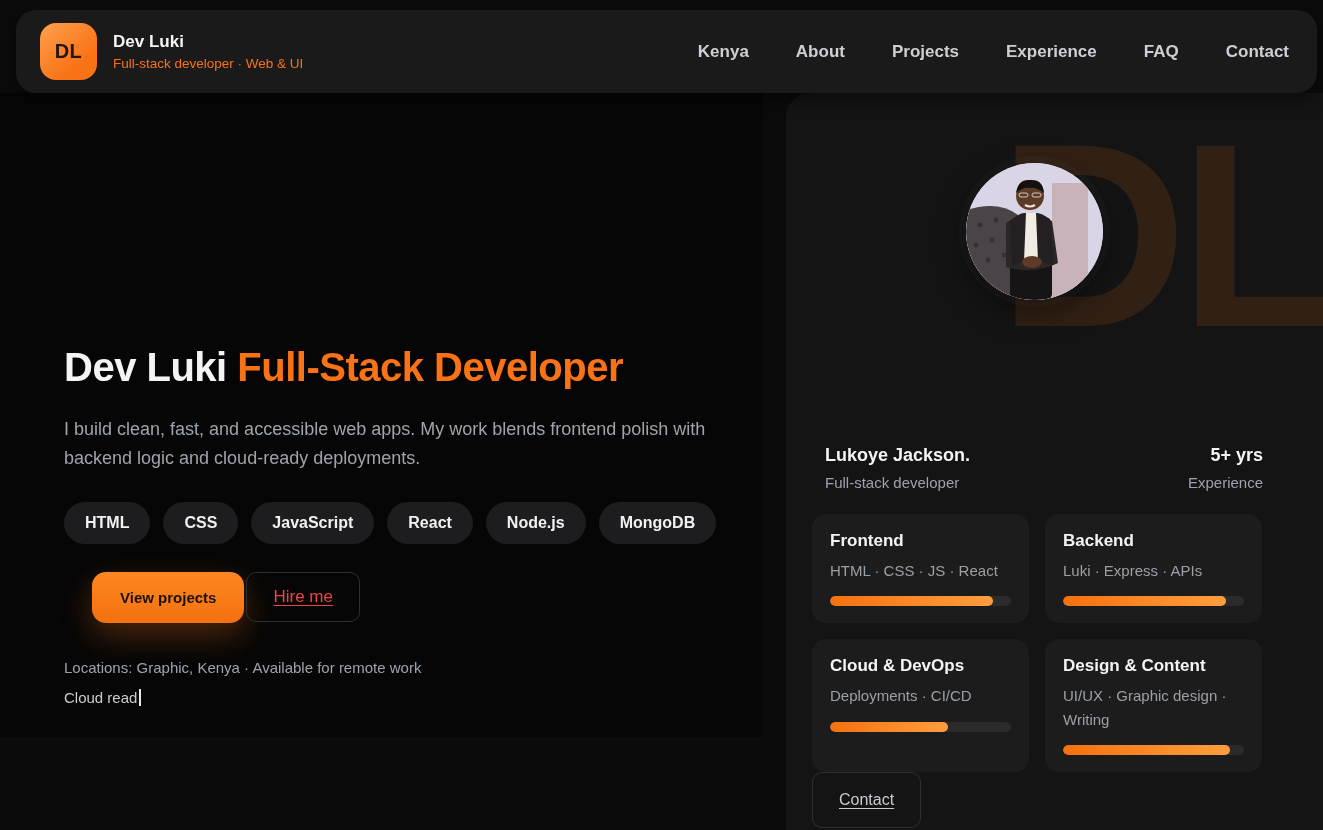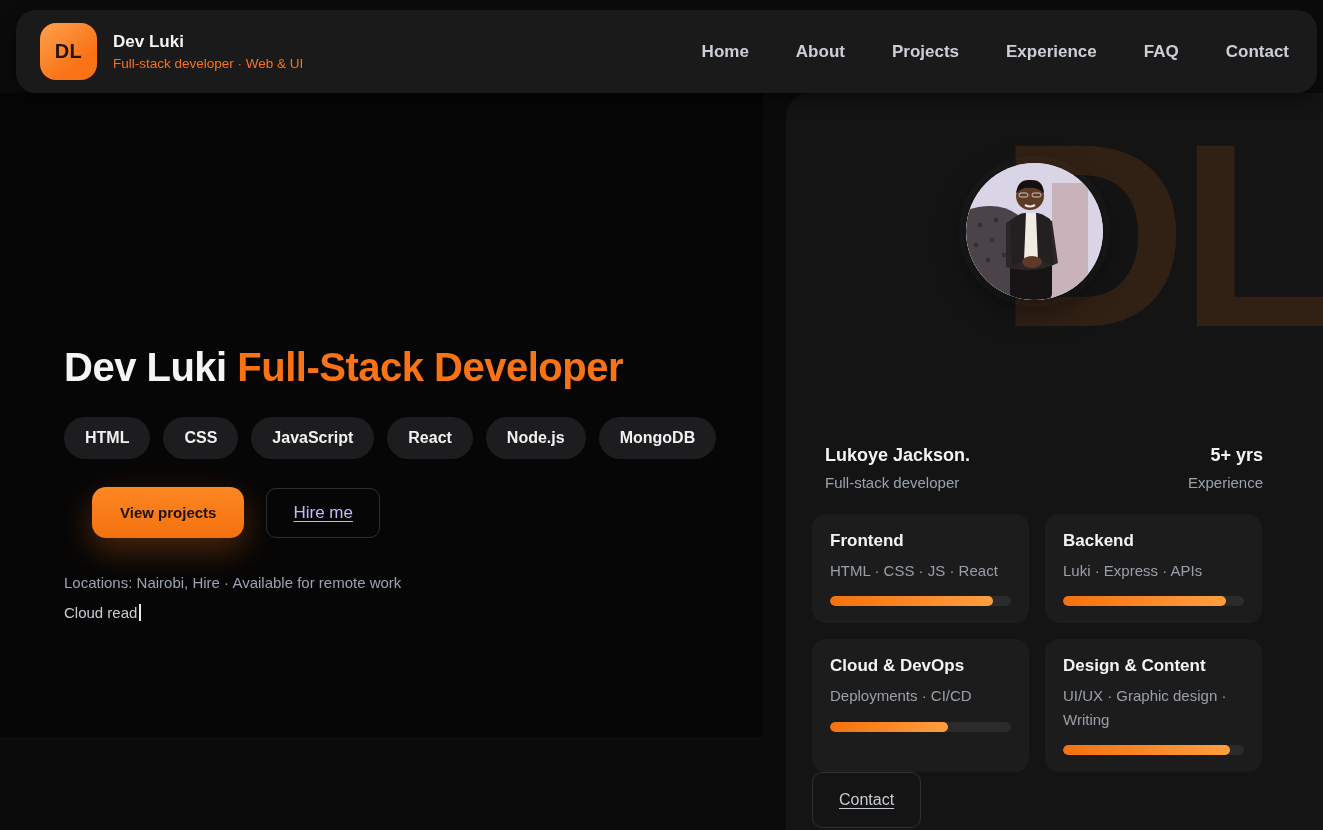--- a/index.html
+++ b/index.html
@@ -55,31 +55,31 @@
   .hero-desc {
     margin-top:26px; width:648px;
     font-size:18px; line-height:1.63; color:#9ea4ad;
   }
   .pill-row { margin-top:28px; display:flex; gap:13px; }
   .pill {
     background:#1d1d1f; border-radius:999px;
     padding:12px 21px; font-size:16px; font-weight:bold; color:#f1f1f2;
     cursor:default; white-space:nowrap;
   }
-  .cta-row { margin-top:28px; display:flex; align-items:flex-end; gap:22px;padding-left:28px; }
+  .cta-row { margin-top:28px; display:flex; align-items:flex-start; gap:2px;padding-left:28px; }
   .btn-primary {
     background:linear-gradient(180deg,#fd8722 0%,#f4710f 100%);
     border:none; border-radius:14px; padding:17px 28px;
     font-family:inherit; font-size:15px; font-weight:bold; color:#1c1207;
     cursor:pointer;
     box-shadow:0 12px 32px rgba(249,115,22,.30);
   }
   .btn-ghost {
     background:transparent; border:1px solid #2e2e31; border-radius:10px;
-    padding:14px 26px; font-family:inherit; font-size:17px; color:#c4b5fd;
+    padding:14px 26px; font-family:inherit; font-size:17px; color:#ef4444;
     text-decoration:underline; text-underline-offset:3px; cursor:pointer;
   }
   .location-line { margin-top:36px; font-size:15px; color:#9ca3af; }
   .typing-line { margin-top:13px; font-size:15px; color:#c9cdd3; display:flex; align-items:center; }
   .caret {
     display:inline-block; width:1.5px; height:17px; background:#e8e8e8;
     margin-left:2px; animation:blink 1s steps(1) infinite;
   }
   @keyframes blink { 50% { opacity:0; } }
 
@@ -143,48 +143,49 @@
 
 <div class="stage">
 
   <header class="navbar">
     <div class="logo-badge">DL</div>
     <div class="brand">
       <div class="brand-name">Dev Luki</div>
       <div class="brand-tagline">Full-stack developer · Web &amp; UI</div>
     </div>
     <nav class="nav-links">
-      <a class="nav-link">Home</a>
+      <a class="nav-link">Kenya</a>
       <a class="nav-link">About</a>
       <a class="nav-link">Projects</a>
       <a class="nav-link">Experience</a>
       <a class="nav-link">FAQ</a>
       <a class="nav-link">Contact</a>
     </nav>
   </header>
 
   <section class="hero-section">
     <div class="hero-inner">
       <h1 class="hero-title"><span>Dev Luki</span> <span class="role">Full-Stack Developer</span></h1>
+      <p class="hero-desc">I build clean, fast, and accessible web apps. My work blends frontend polish with backend logic and cloud-ready deployments.</p>
 
       <div class="pill-row">
         <span class="pill">HTML</span>
         <span class="pill">CSS</span>
         <span class="pill">JavaScript</span>
         <span class="pill">React</span>
         <span class="pill">Node.js</span>
         <span class="pill">MongoDB</span>
       </div>
 
       <div class="cta-row">
         <button class="btn-primary">View projects</button>
         <button class="btn-ghost">Hire me</button>
       </div>
 
-      <div class="location-line">Locations: Nairobi, Hire · Available for remote work</div>
+      <div class="location-line">Locations: Graphic, Kenya · Available for remote work</div>
       <div class="typing-line">
         <span>Cloud read</span>
         <span class="caret"></span>
       </div>
     </div>
   </section>
 
   <aside class="profile-card">
     <div class="watermark">DL</div>
 

